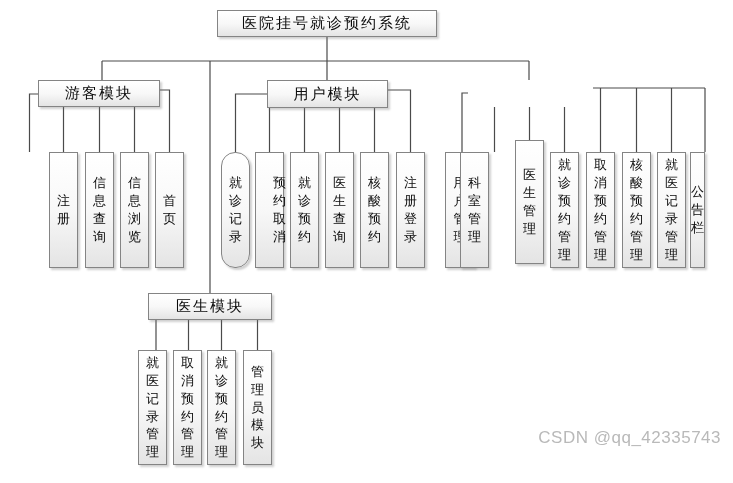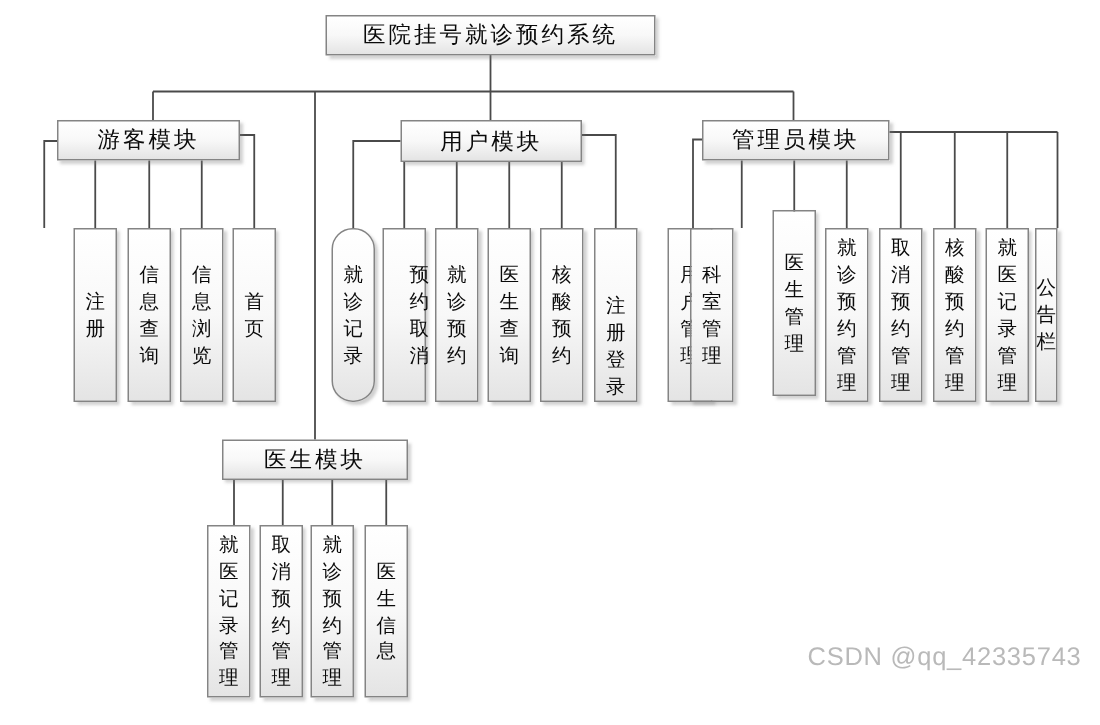--- a/index.html
+++ b/index.html
@@ -81,23 +81,20 @@
   <div class="node hnode" style="left:217px; top:10px; width:220px; height:27px;">
     <span>医院挂号就诊预约系统</span>
   </div>
 
   <div class="node hnode" style="left:38px; top:80px; width:122px; height:27px;">
     <span>游客模块</span>
   </div>
   <div class="node hnode" style="left:267px; top:80px; width:121px; height:28px;">
     <span>用户模块</span>
   </div>
-  <div class="node hnode" style="left:468px; top:80px; width:125px; height:27px;">
-    <span>管理员模块</span>
-  </div>
 
   <div class="node vnode" style="left:49px; top:152px; width:29px; height:116px;">
     <span class="vtext">注册</span>
   </div>
   <div class="node vnode" style="left:85px; top:152px; width:29px; height:116px;">
     <span class="vtext">信息查询</span>
   </div>
   <div class="node vnode" style="left:120px; top:152px; width:29px; height:116px;">
     <span class="vtext">信息浏览</span>
   </div>
@@ -113,21 +110,21 @@
   </div>
   <div class="node vnode" style="left:290px; top:152px; width:29px; height:116px;">
     <span class="vtext">就诊预约</span>
   </div>
   <div class="node vnode" style="left:325px; top:152px; width:29px; height:116px;">
     <span class="vtext">医生查询</span>
   </div>
   <div class="node vnode" style="left:360px; top:152px; width:29px; height:116px;">
     <span class="vtext">核酸预约</span>
   </div>
-  <div class="node vnode" style="left:396px; top:152px; width:29px; height:116px;align-items:flex-end;">
+  <div class="node vnode" style="left:396px; top:152px; width:29px; height:116px;">
     <span class="vtext">注册登录</span>
   </div>
 
   <div class="node vnode" style="left:445px; top:152px; width:30px; height:116px;">
     <span class="vtext">用户管理</span>
   </div>
   <div class="node vnode" style="left:460px; top:152px; width:29px; height:116px;">
     <span class="vtext">科室管理</span>
   </div>
   <div class="node vnode" style="left:515px; top:140px; width:29px; height:124px;">
@@ -156,18 +153,18 @@
   <div class="node vnode" style="left:138px; top:350px; width:29px; height:115px;">
     <span class="vtext">就医记录管理</span>
   </div>
   <div class="node vnode" style="left:173px; top:350px; width:29px; height:115px;">
     <span class="vtext">取消预约管理</span>
   </div>
   <div class="node vnode" style="left:207px; top:350px; width:29px; height:115px;">
     <span class="vtext">就诊预约管理</span>
   </div>
   <div class="node vnode" style="left:243px; top:350px; width:29px; height:115px;">
-    <span class="vtext">医生信息</span>
+    <span class="vtext">管理员模块</span>
   </div>
 
   <div class="watermark">CSDN @qq_42335743</div>
 
 </div>
 
 </body></html>

